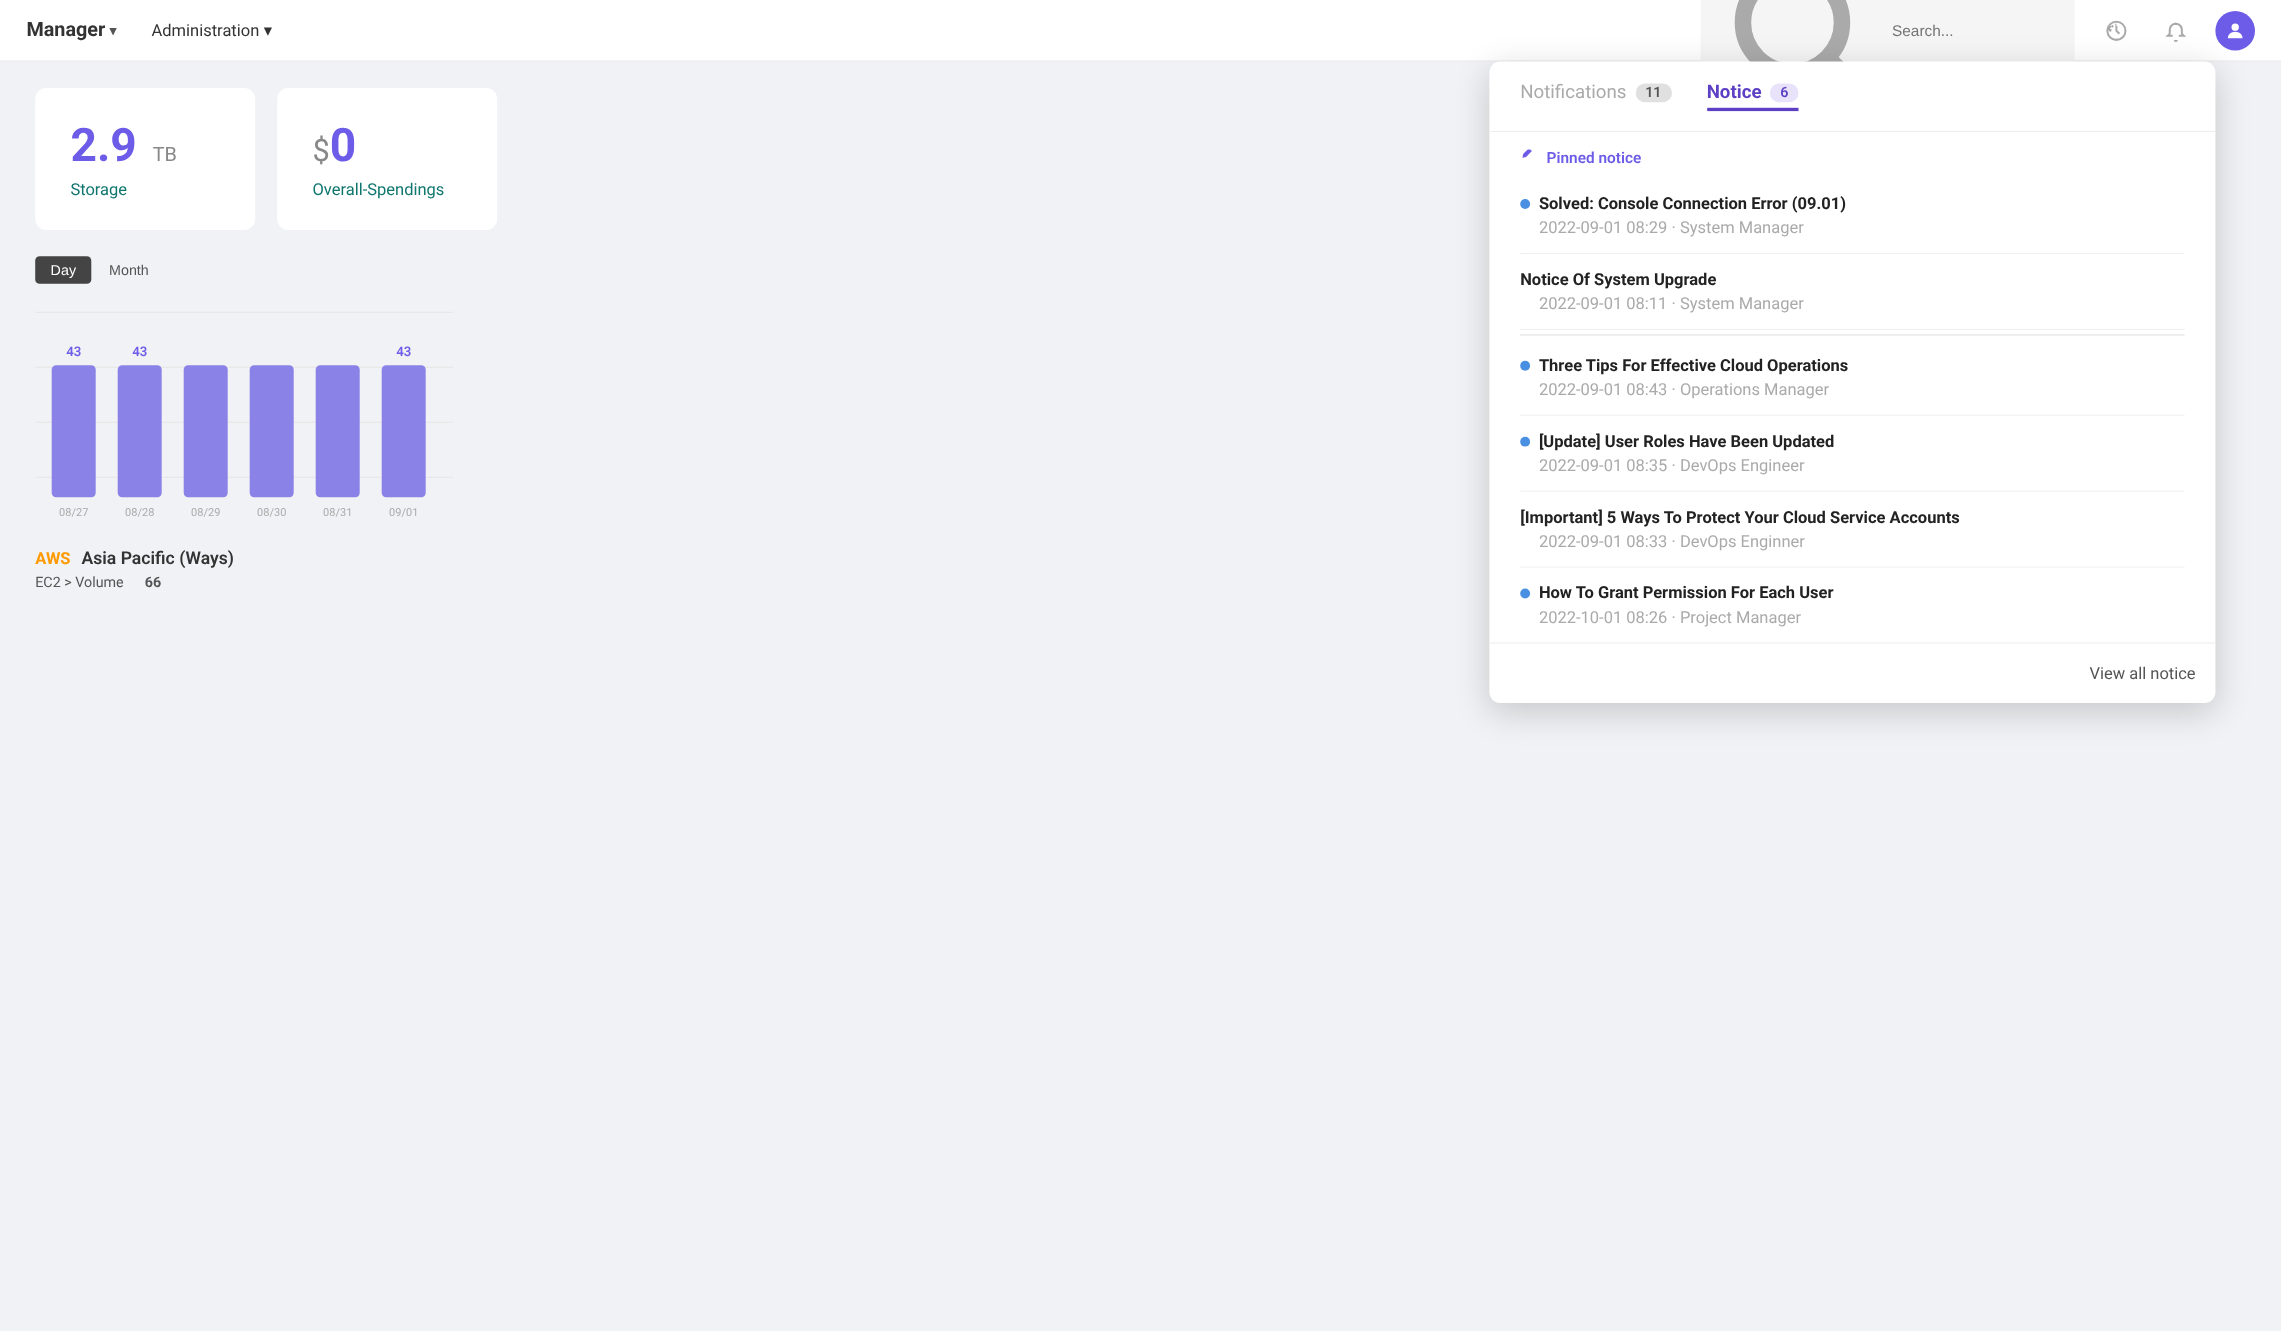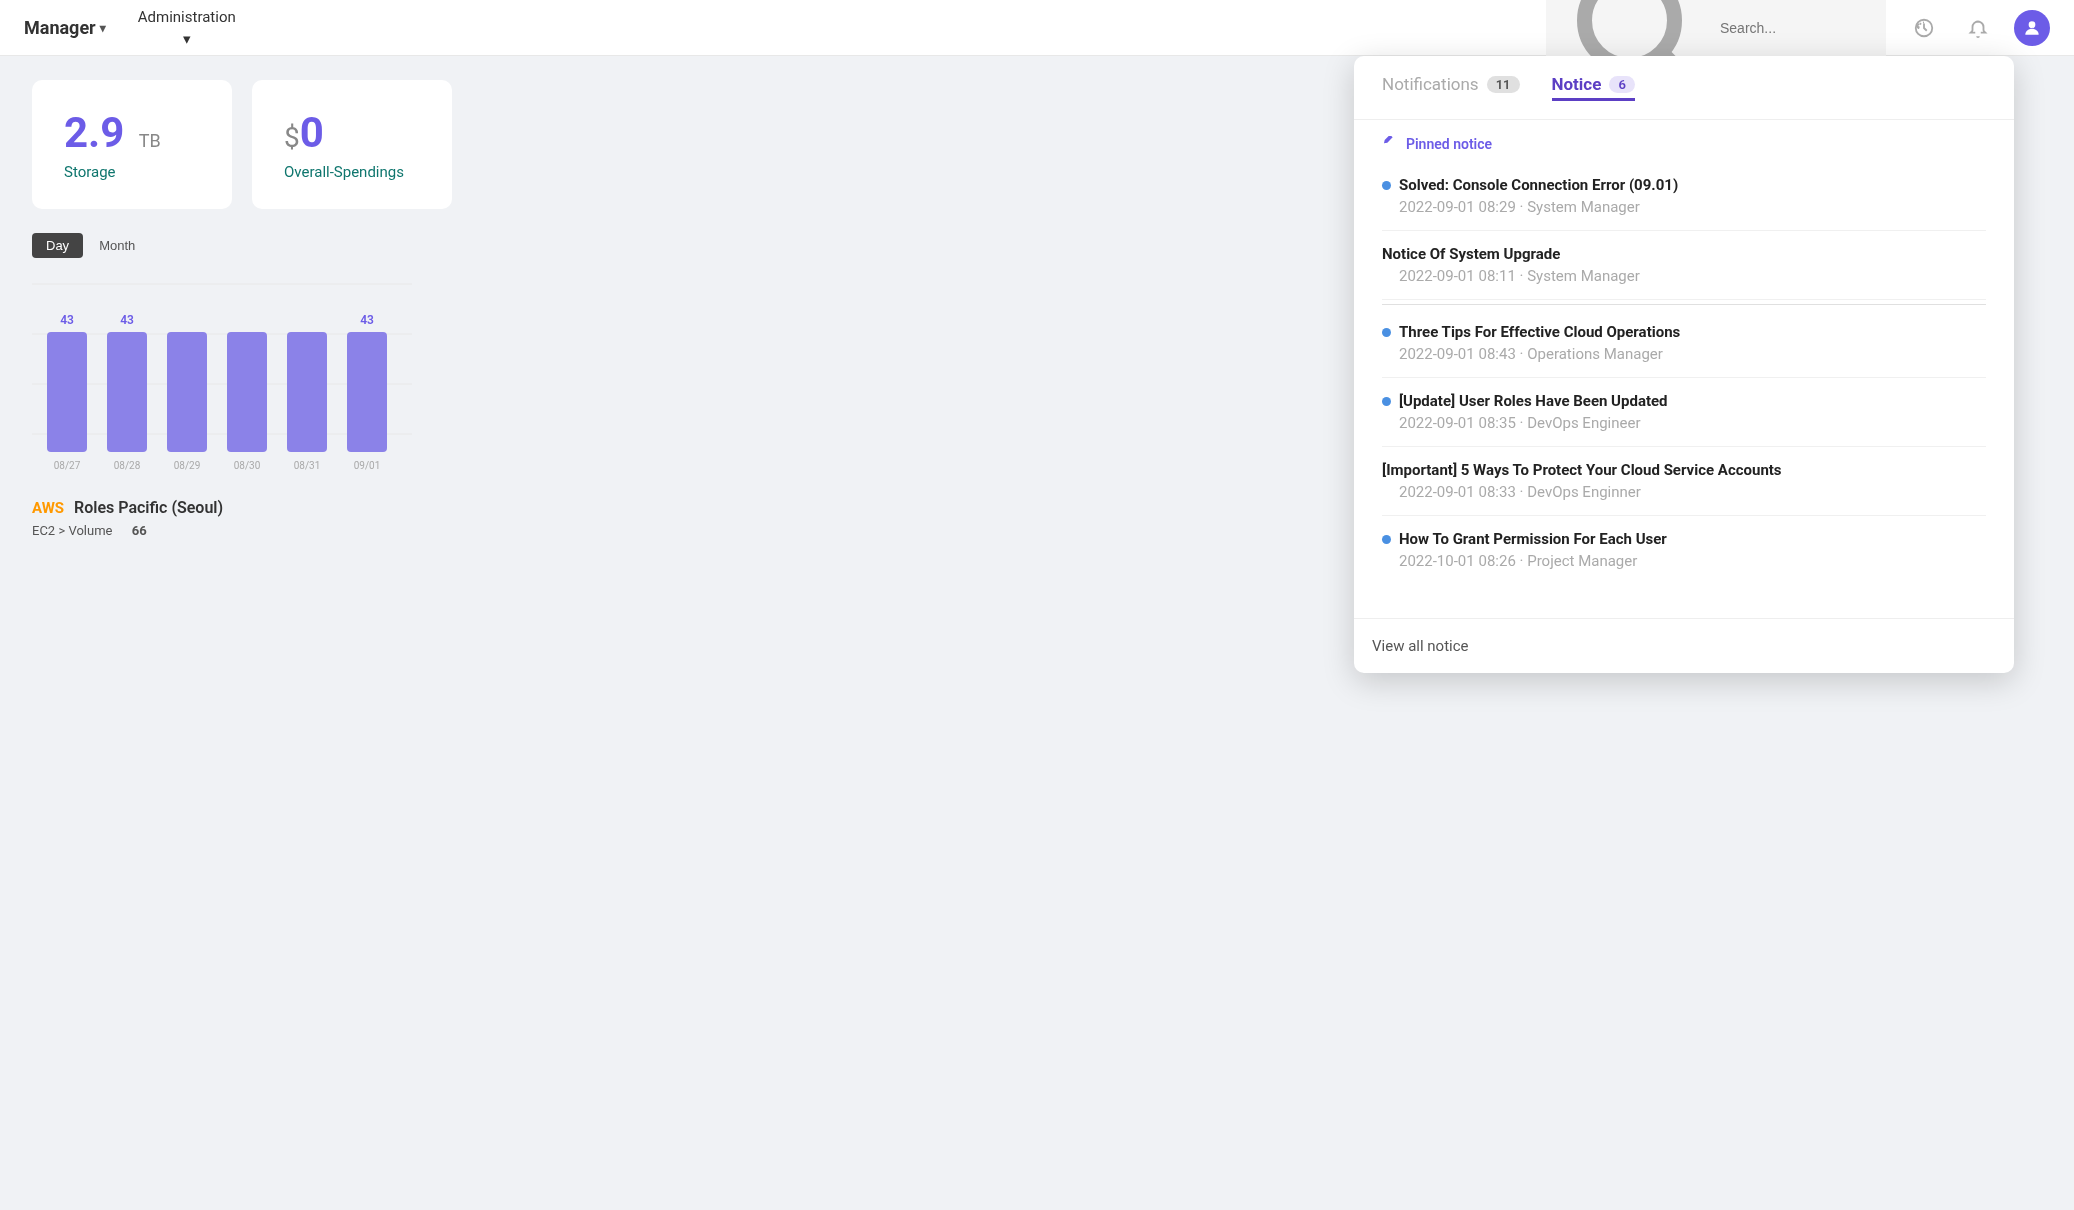--- a/index.html
+++ b/index.html
@@ -24,24 +24,22 @@
       display: flex;
       align-items: center;
       gap: 4px;
     }
     .nav-logo .chevron { font-size: 12px; color: #555; }
     .nav-admin {
       font-size: 15px;
       color: #333;
       margin-left: 24px;
       display: flex;
-      align-items: center;
       gap: 4px;
       cursor: pointer;
-      flex-direction: column;
     }
     .nav-spacer { flex: 1; }
     .search-bar {
       display: flex;
       align-items: center;
       background: #f5f5f5;
       border-radius: 20px;
       padding: 6px 16px;
       width: 340px;
       gap: 8px;
@@ -266,27 +264,26 @@
       margin-top: 4px;
       margin-left: 17px;
     }
     .pinned-section-divider {
       border: none;
       border-top: 1px solid #e0e0e0;
       margin: 4px 0;
     }
     .view-all-btn {
       display: block;
-      text-align: left;
+      text-align: right;
       padding: 18px;
       font-size: 15px;
       color: #555;
       cursor: pointer;
       border-top: 1px solid #eee;
-      margin-top: 34px;
     }
   </style>
 </head>
 <body>
 
 <nav class="top-nav">
   <span class="nav-logo">
     <span>Manager</span>
     <span class="chevron">▾</span>
   </span>
@@ -388,21 +385,21 @@
         <span class="filter-tag">All</span>
         <span class="filter-tag aws-tag">AWS</span>
         <span class="filter-tag ec2-tag">EC2</span>
       </div>
     </div>
   </div>
 
   <div class="bottom-section">
     <div>
       <span class="aws-label">AWS</span>
-      <span class="region-title" style="margin-left:6px;">Roles Pacific (Seoul)</span>
+      <span class="region-title" style="margin-left:6px;">Asia Pacific (Ways)</span>
       <div style="font-size:13px;color:#555;margin-top:6px;">
         <span>EC2 &gt; Volume</span>
         <span style="margin-left:16px;font-weight:700;">66</span>
       </div>
     </div>
   </div>
 </div>
 
 <div class="dropdown-overlay">
   <div class="dropdown-tabs">

